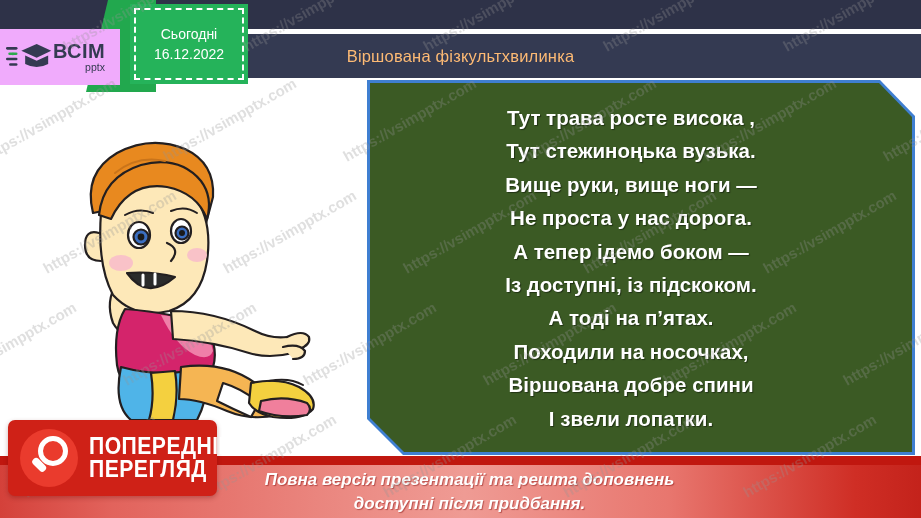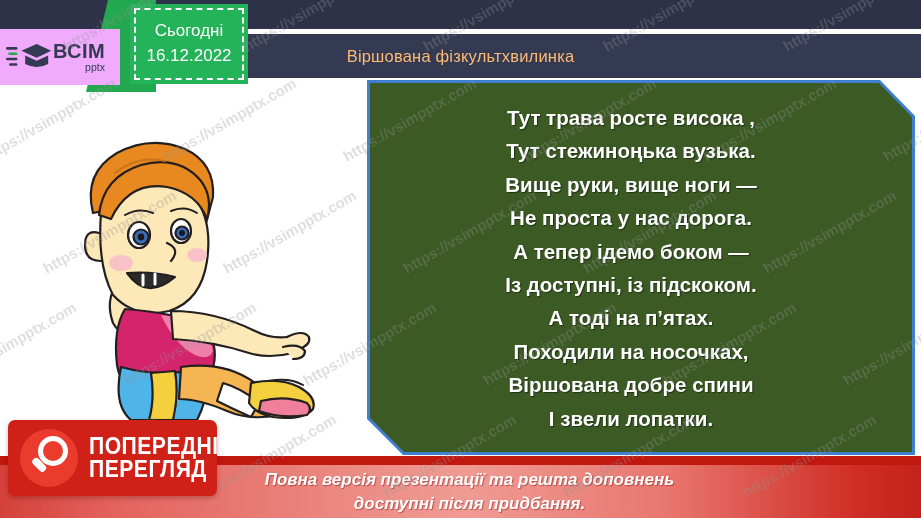--- a/index.html
+++ b/index.html
@@ -95,21 +95,21 @@
   }
   .date-badge::after {
     content: "";
     position: absolute;
     left: 4px; top: 4px; right: 4px; bottom: 4px;
     border: 2px dashed #ffffff;
     pointer-events: none;
   }
   .date-badge span {
     color: #ffffff;
-    font-size: 17px;
+    font-size: 14px;
     line-height: 1.45;
     position: relative;
     z-index: 1;
   }
 
   
   .panel-wrap {
     position: absolute;
     left: 367px; top: 80px;
     width: 548px; height: 375px;

